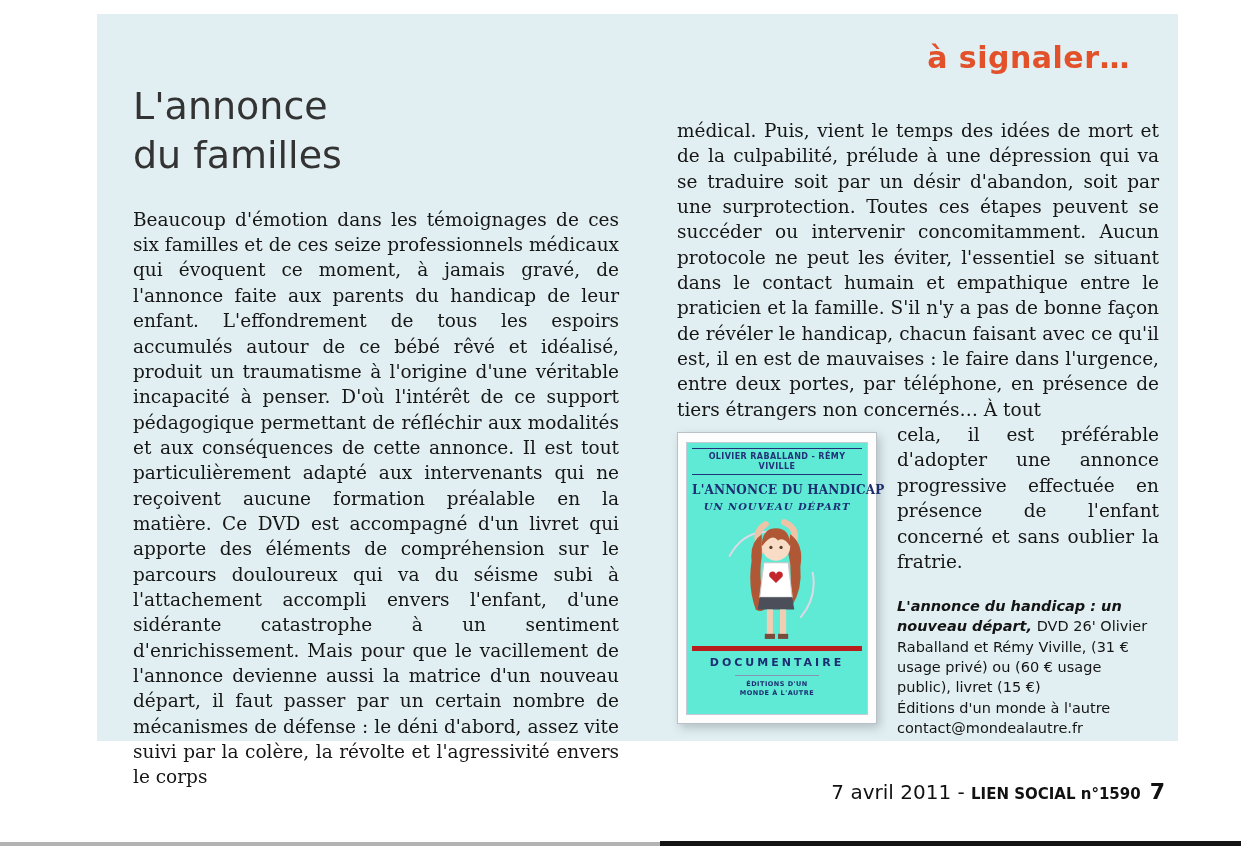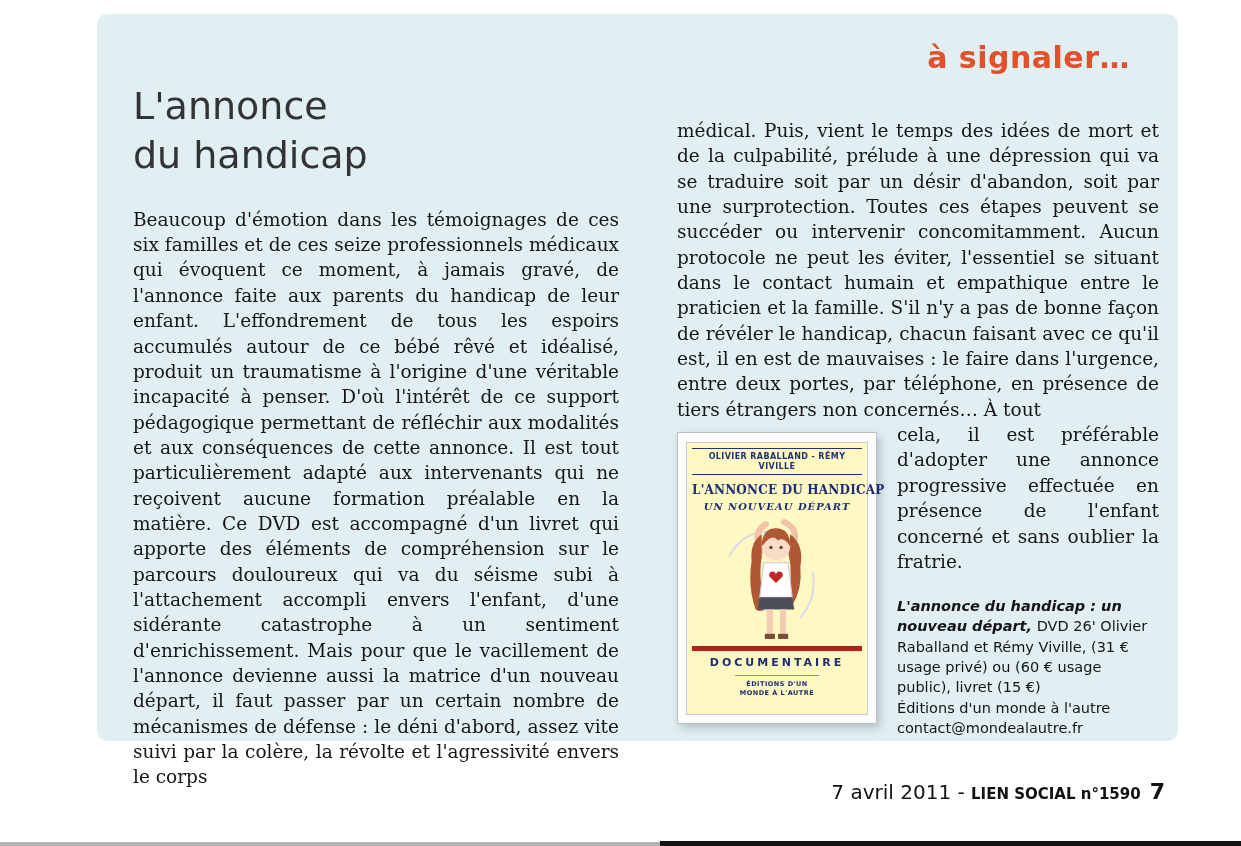--- a/index.html
+++ b/index.html
@@ -11,21 +11,21 @@
     overflow: hidden;
     font-family: "DejaVu Serif", serif;
   }
 
   
   .panel {
     position: absolute;
     left: 97px; top: 14px;
     width: 1081px; height: 727px;
     background: #e2eff2;
-    border-radius: 10px;
+    border-radius: 0;
   }
 
   
   .signaler {
     position: absolute;
     top: 26px; right: 48px;
     font-family: "DejaVu Sans", sans-serif;
     font-weight: bold;
     font-size: 30px;
     letter-spacing: 0.5px;
@@ -72,21 +72,21 @@
     margin: 10px 20px 6px 0;
     background: #fdfdfd;
     border: 1px solid #b9c0c6;
     box-shadow: 3px 4px 9px rgba(70, 85, 95, 0.3);
     padding: 9px 8px 8px 8px;
   }
   .dvd-inner {
     border: 1px solid #c4cad6;
     height: 100%;
     padding: 5px 5px 4px 5px;
-    background: #fef9c3;
+    background: #5eead4;
     text-align: center;
   }
   .dvd-authors {
     font-family: "DejaVu Sans", sans-serif;
     font-weight: bold;
     font-size: 8px;
     line-height: 1.2;
     color: #223178;
     text-transform: uppercase;
     letter-spacing: 0.4px;
@@ -171,21 +171,21 @@
 </style>
 </head>
 <body>
 
 <div class="panel">
 
   <div class="signaler">à signaler…</div>
 
   <div class="col-left">
     <h1 class="article-title">L'annonce
-du handicap</h1>
+du familles</h1>
     <p class="body-text">Beaucoup d'émotion dans les témoignages de ces six familles et de ces seize professionnels médicaux qui évoquent ce moment, à jamais gravé, de l'annonce faite aux parents du handicap de leur enfant. L'effondrement de tous les espoirs accumulés autour de ce bébé rêvé et idéalisé, produit un traumatisme à l'origine d'une véritable incapacité à penser. D'où l'intérêt de ce support pédagogique permettant de réfléchir aux modalités et aux conséquences de cette annonce. Il est tout particulièrement adapté aux intervenants qui ne reçoivent aucune formation préalable en la matière. Ce DVD est accompagné d'un livret qui apporte des éléments de compréhension sur le parcours douloureux qui va du séisme subi à l'attachement accompli envers l'enfant, d'une sidérante catastrophe à un sentiment d'enrichissement. Mais pour que le vacillement de l'annonce devienne aussi la matrice d'un nouveau départ, il faut passer par un certain nombre de mécanismes de défense : le déni d'abord, assez vite suivi par la colère, la révolte et l'agressivité envers le corps</p>
   </div>
 
   <div class="col-right">
     <p class="body-text">médical. Puis, vient le temps des idées de mort et de la culpabilité, prélude à une dépression qui va se traduire soit par un désir d'abandon, soit par une surprotection. Toutes ces étapes peuvent se succéder ou intervenir concomitamment. Aucun protocole ne peut les éviter, l'essentiel se situant dans le contact humain et empathique entre le praticien et la famille. S'il n'y a pas de bonne façon de révéler le handicap, chacun faisant avec ce qu'il est, il en est de mauvaises : le faire dans l'urgence, entre deux portes, par téléphone, en présence de tiers étrangers non concernés… À tout</p>
 
     <div class="dvd">
       <div class="dvd-inner">
         <div class="dvd-authors">Olivier Raballand - Rémy Viville</div>
         <div class="dvd-title">L'annonce du handicap</div>

